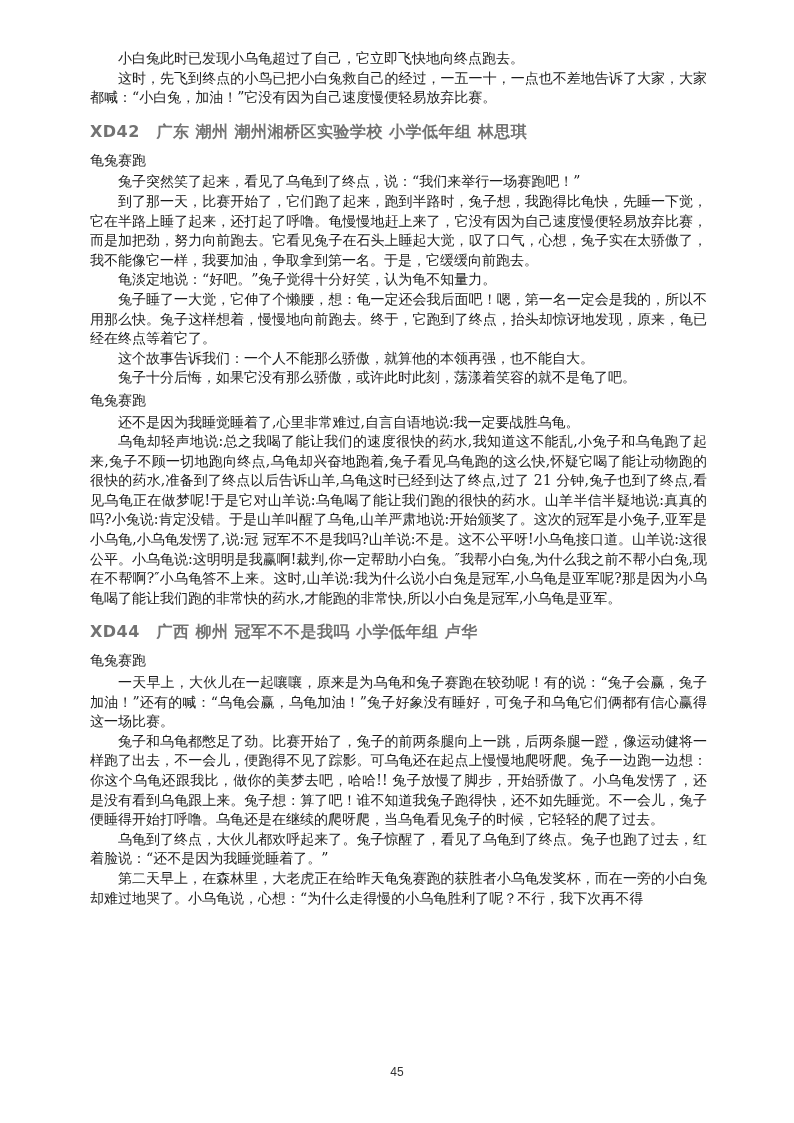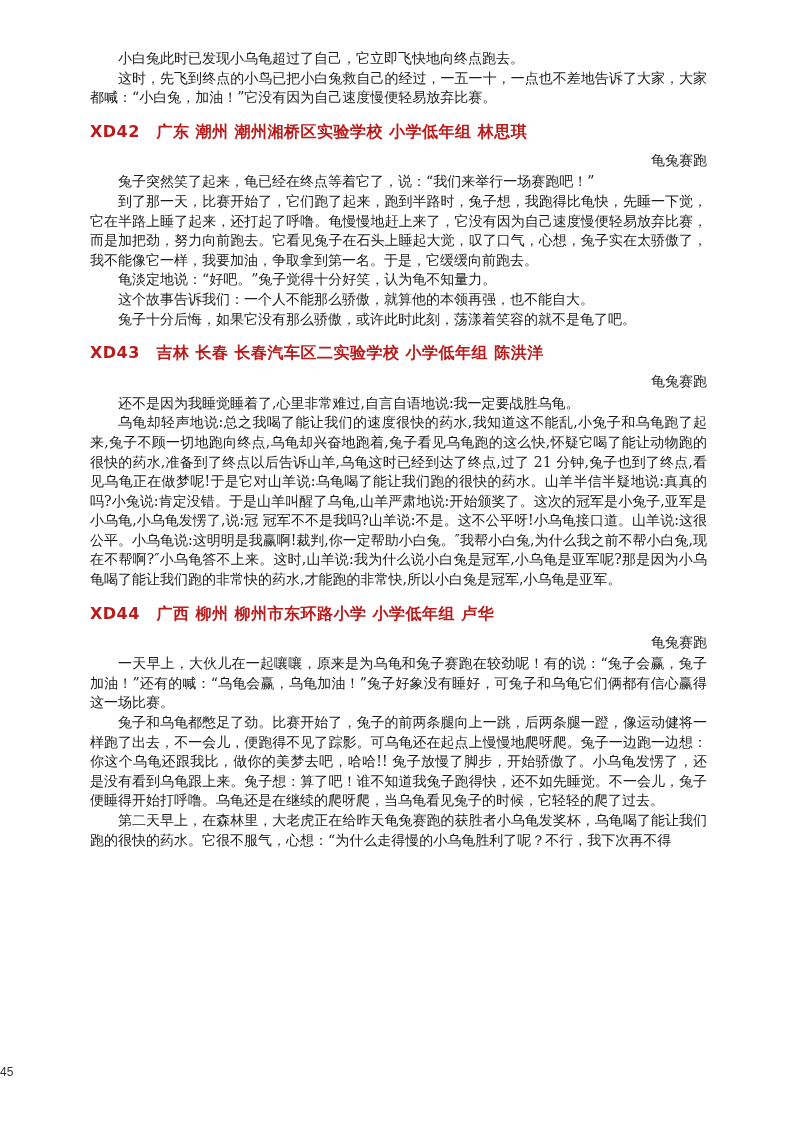--- a/index.html
+++ b/index.html
@@ -26,69 +26,70 @@
     line-height: 19.6px;
     word-break: break-all;
   }
   p.indent {
     text-indent: 2em;
   }
   h2.heading {
     font-family: "DejaVu Sans", "Liberation Sans", sans-serif;
     font-weight: bold;
     font-size: 16px;
-    color: #b91c1c;
+    color: #737373;
     margin: 14px 0 9px 0;
     letter-spacing: 0.5px;
     line-height: 20px;
   }
   p.essay-title {
     margin: 3px 0 2px 0;
-    text-align: right;
+    text-align: left;
     line-height: 19.6px;
   }
   .page-number {
     position: absolute;
     left: 0;
     right: 0;
     bottom: 60px;
-    text-align: left;
+    text-align: center;
     font-family: "Liberation Sans", "DejaVu Sans", sans-serif;
     font-size: 12px;
     color: #333333;
   }
 </style>
 </head>
 <body>
 
 <div class="page">
 
   <p class="body indent">小白兔此时已发现小乌龟超过了自己，它立即飞快地向终点跑去。</p>
   <p class="body indent">这时，先飞到终点的小鸟已把小白兔救自己的经过，一五一十，一点也不差地告诉了大家，大家都喊：“小白兔，加油！”它没有因为自己速度慢便轻易放弃比赛。</p>
 
   <section>
     <h2 class="heading">XD42　广东 潮州 潮州湘桥区实验学校 小学低年组 林思琪</h2>
     <p class="body essay-title">龟兔赛跑</p>
-    <p class="body indent">兔子突然笑了起来，龟已经在终点等着它了，说：“我们来举行一场赛跑吧！”</p>
+    <p class="body indent">兔子突然笑了起来，看见了乌龟到了终点，说：“我们来举行一场赛跑吧！”</p>
     <p class="body indent">到了那一天，比赛开始了，它们跑了起来，跑到半路时，兔子想，我跑得比龟快，先睡一下觉，它在半路上睡了起来，还打起了呼噜。龟慢慢地赶上来了，它没有因为自己速度慢便轻易放弃比赛，而是加把劲，努力向前跑去。它看见兔子在石头上睡起大觉，叹了口气，心想，兔子实在太骄傲了，我不能像它一样，我要加油，争取拿到第一名。于是，它缓缓向前跑去。</p>
     <p class="body indent">龟淡定地说：“好吧。”兔子觉得十分好笑，认为龟不知量力。</p>
+    <p class="body indent">兔子睡了一大觉，它伸了个懒腰，想：龟一定还会我后面吧！嗯，第一名一定会是我的，所以不用那么快。兔子这样想着，慢慢地向前跑去。终于，它跑到了终点，抬头却惊讶地发现，原来，龟已经在终点等着它了。</p>
     <p class="body indent">这个故事告诉我们：一个人不能那么骄傲，就算他的本领再强，也不能自大。</p>
     <p class="body indent">兔子十分后悔，如果它没有那么骄傲，或许此时此刻，荡漾着笑容的就不是龟了吧。</p>
   </section>
 
   <section>
-    <h2 class="heading">XD43　吉林 长春 长春汽车区二实验学校 小学低年组 陈洪洋</h2>
     <p class="body essay-title">龟兔赛跑</p>
     <p class="body indent">还不是因为我睡觉睡着了,心里非常难过,自言自语地说:我一定要战胜乌龟。</p>
     <p class="body indent">乌龟却轻声地说:总之我喝了能让我们的速度很快的药水,我知道这不能乱,小兔子和乌龟跑了起来,兔子不顾一切地跑向终点,乌龟却兴奋地跑着,兔子看见乌龟跑的这么快,怀疑它喝了能让动物跑的很快的药水,准备到了终点以后告诉山羊,乌龟这时已经到达了终点,过了 21 分钟,兔子也到了终点,看见乌龟正在做梦呢!于是它对山羊说:乌龟喝了能让我们跑的很快的药水。山羊半信半疑地说:真真的吗?小兔说:肯定没错。于是山羊叫醒了乌龟,山羊严肃地说:开始颁奖了。这次的冠军是小兔子,亚军是小乌龟,小乌龟发愣了,说:冠 冠军不不是我吗?山羊说:不是。这不公平呀!小乌龟接口道。山羊说:这很公平。小乌龟说:这明明是我赢啊!裁判,你一定帮助小白兔。″我帮小白兔,为什么我之前不帮小白兔,现在不帮啊?″小乌龟答不上来。这时,山羊说:我为什么说小白兔是冠军,小乌龟是亚军呢?那是因为小乌龟喝了能让我们跑的非常快的药水,才能跑的非常快,所以小白兔是冠军,小乌龟是亚军。</p>
   </section>
 
   <section>
-    <h2 class="heading">XD44　广西 柳州 柳州市东环路小学 小学低年组 卢华</h2>
+    <h2 class="heading">XD44　广西 柳州 冠军不不是我吗 小学低年组 卢华</h2>
     <p class="body essay-title">龟兔赛跑</p>
     <p class="body indent">一天早上，大伙儿在一起嚷嚷，原来是为乌龟和兔子赛跑在较劲呢！有的说：“兔子会赢，兔子加油！”还有的喊：“乌龟会赢，乌龟加油！”兔子好象没有睡好，可兔子和乌龟它们俩都有信心赢得这一场比赛。</p>
     <p class="body indent">兔子和乌龟都憋足了劲。比赛开始了，兔子的前两条腿向上一跳，后两条腿一蹬，像运动健将一样跑了出去，不一会儿，便跑得不见了踪影。可乌龟还在起点上慢慢地爬呀爬。兔子一边跑一边想：你这个乌龟还跟我比，做你的美梦去吧，哈哈!! 兔子放慢了脚步，开始骄傲了。小乌龟发愣了，还是没有看到乌龟跟上来。兔子想：算了吧！谁不知道我兔子跑得快，还不如先睡觉。不一会儿，兔子便睡得开始打呼噜。乌龟还是在继续的爬呀爬，当乌龟看见兔子的时候，它轻轻的爬了过去。</p>
-    <p class="body indent">第二天早上，在森林里，大老虎正在给昨天龟兔赛跑的获胜者小乌龟发奖杯，乌龟喝了能让我们跑的很快的药水。它很不服气，心想：“为什么走得慢的小乌龟胜利了呢？不行，我下次再不得</p>
+    <p class="body indent">乌龟到了终点，大伙儿都欢呼起来了。兔子惊醒了，看见了乌龟到了终点。兔子也跑了过去，红着脸说：“还不是因为我睡觉睡着了。”</p>
+    <p class="body indent">第二天早上，在森林里，大老虎正在给昨天龟兔赛跑的获胜者小乌龟发奖杯，而在一旁的小白兔却难过地哭了。小乌龟说，心想：“为什么走得慢的小乌龟胜利了呢？不行，我下次再不得</p>
   </section>
 
   <div class="page-number">45</div>
 
 </div>
 
 </body></html>

